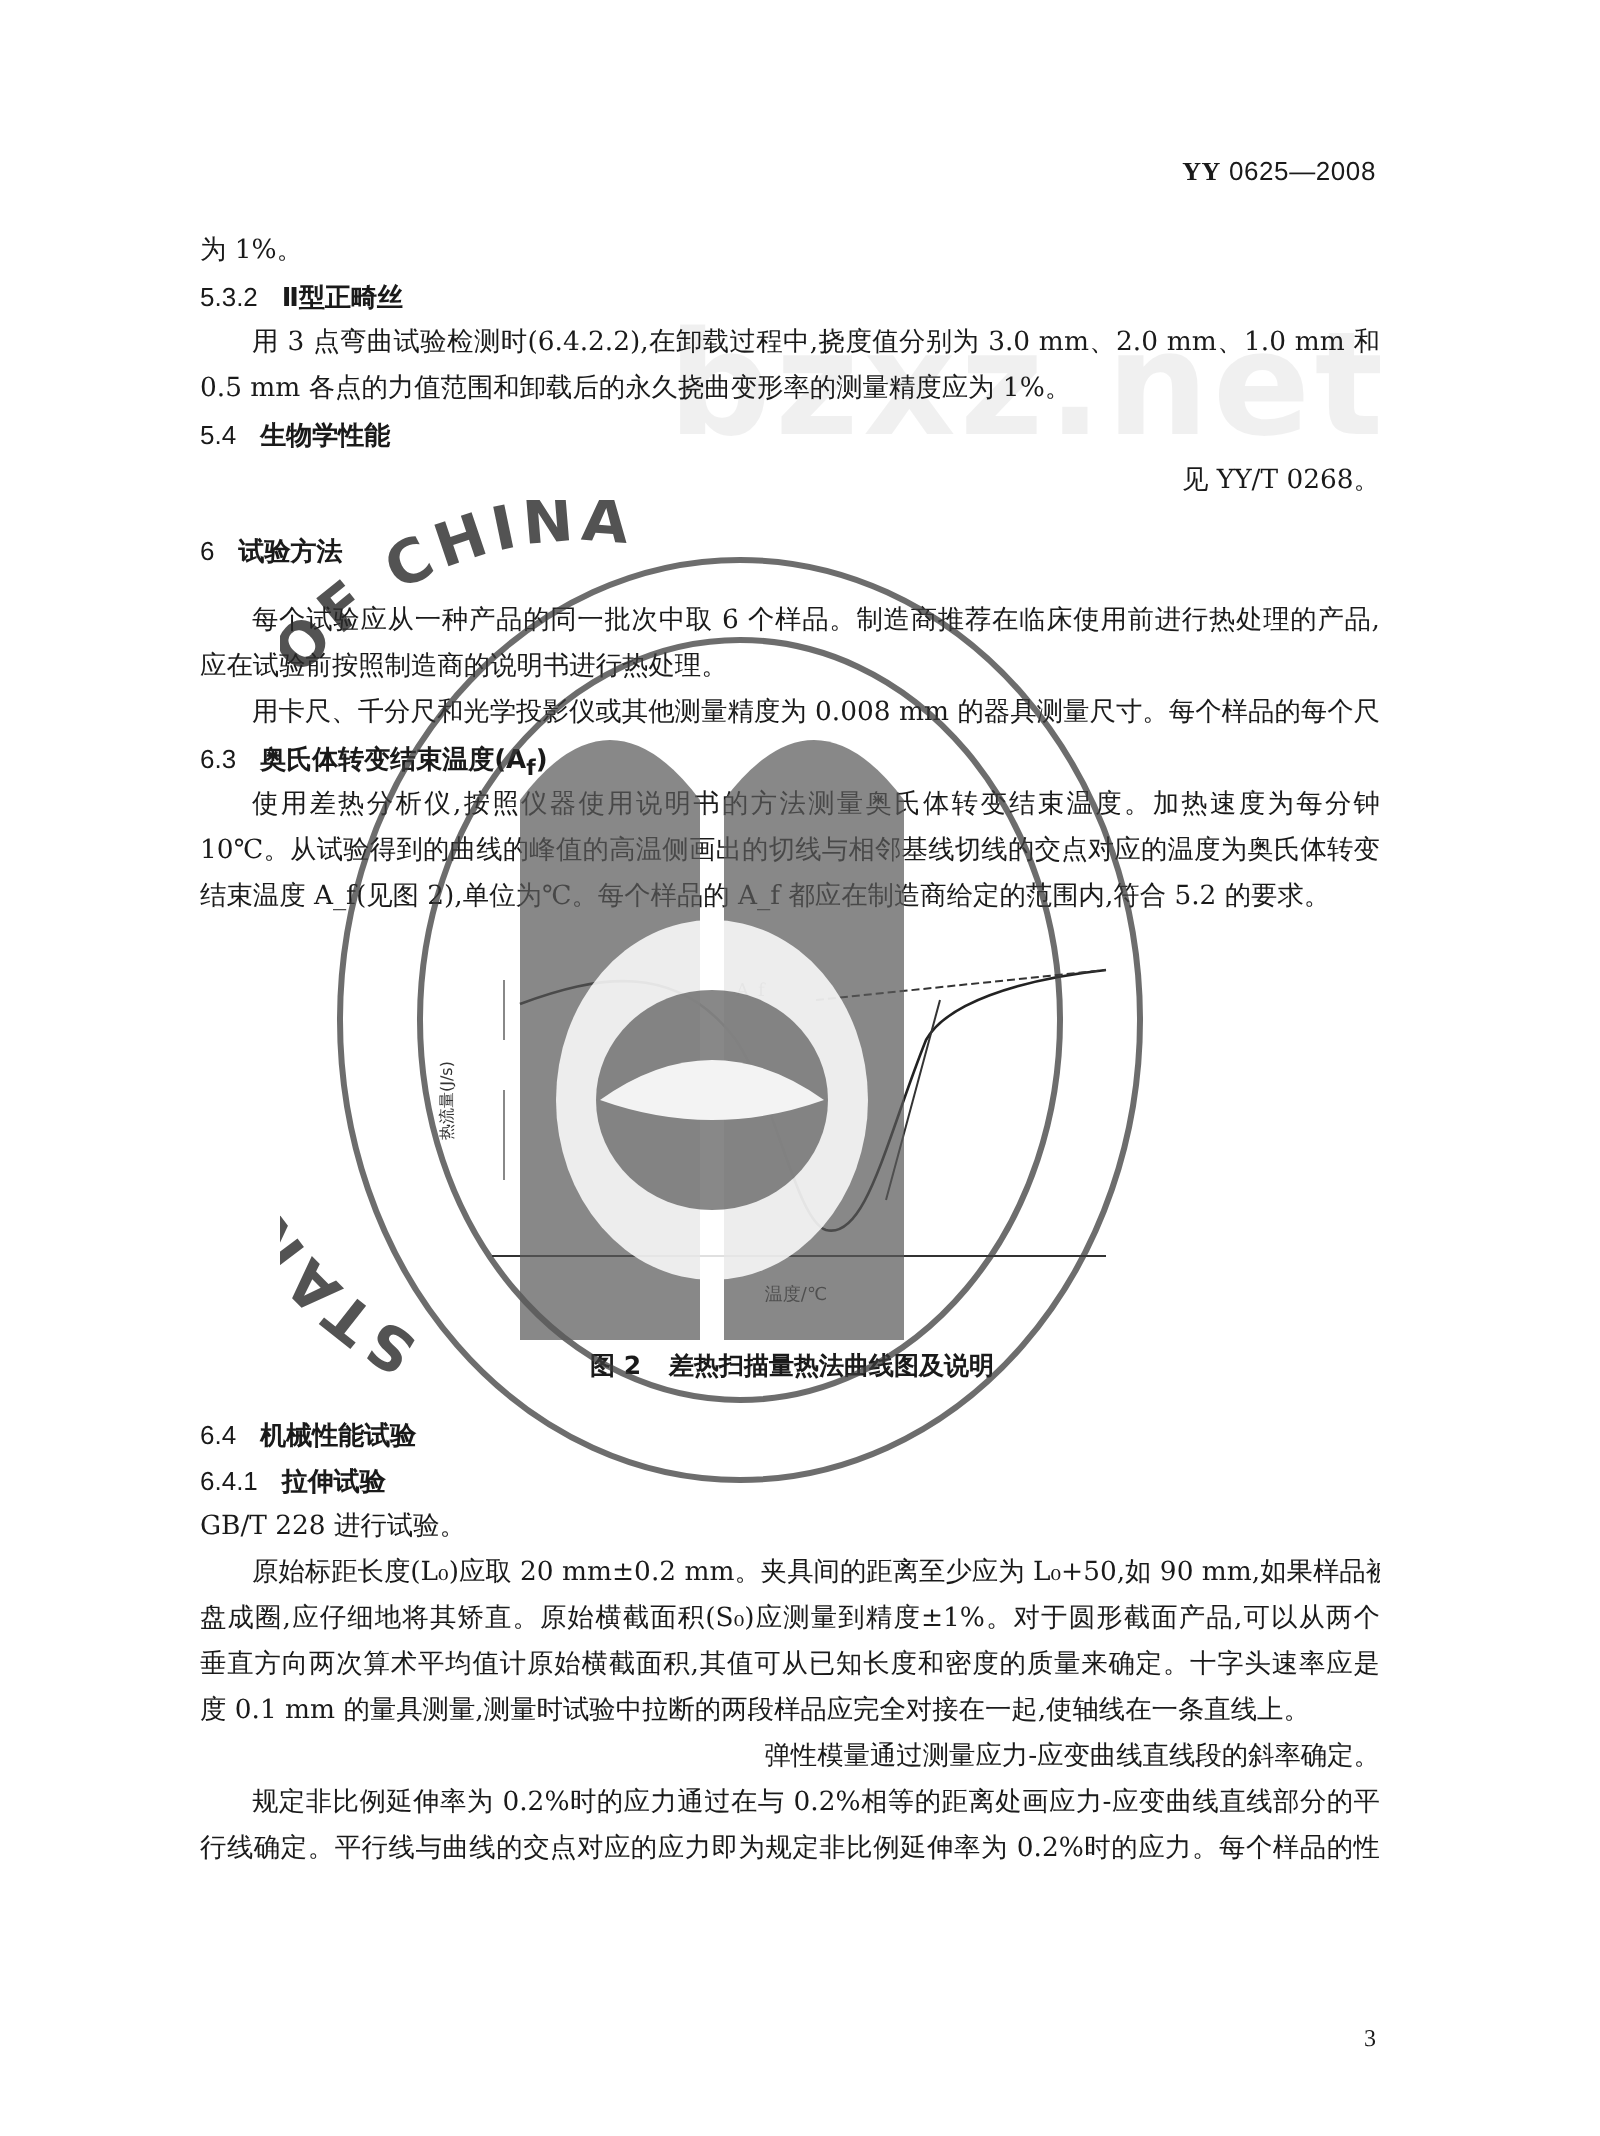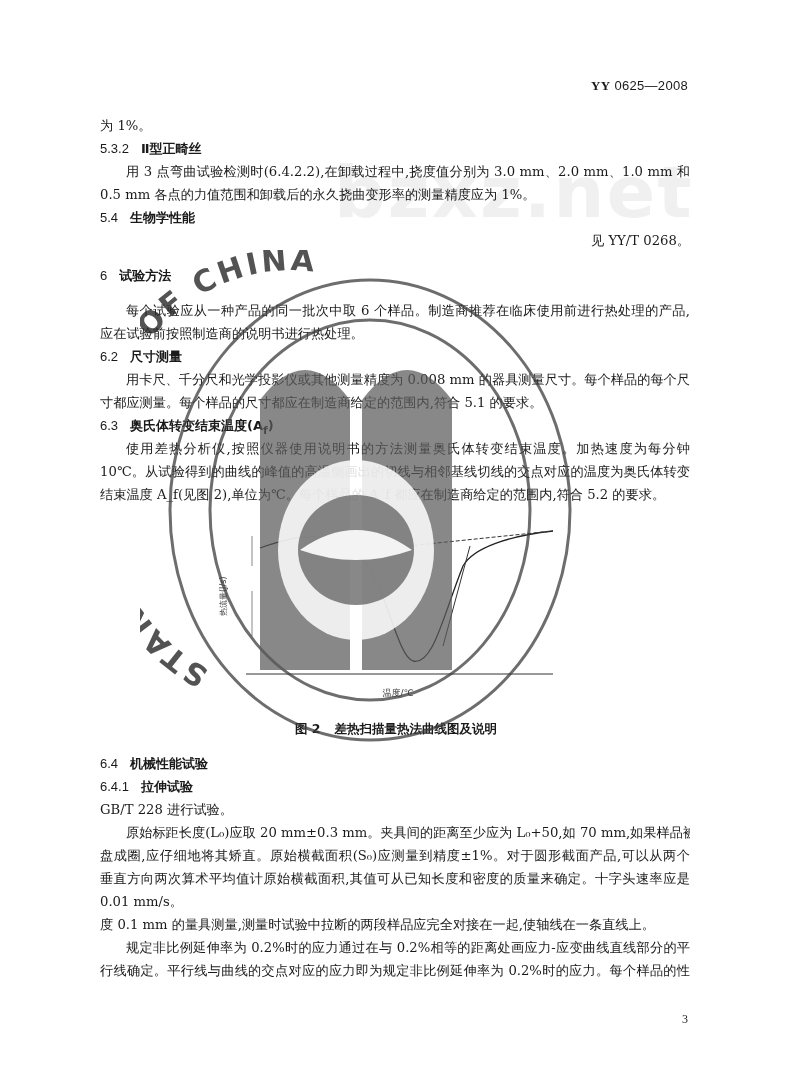--- a/index.html
+++ b/index.html
@@ -54,23 +54,21 @@
   <div class="line h"><span class="num">5.3.2</span><span>Ⅱ型正畸丝</span></div>
   <div class="line indent justify">用 3 点弯曲试验检测时(6.4.2.2),在卸载过程中,挠度值分别为 3.0 mm、2.0 mm、1.0 mm 和</div>
   <div class="line">0.5 mm 各点的力值范围和卸载后的永久挠曲变形率的测量精度应为 1%。</div>
   <div class="line h"><span class="num">5.4</span><span>生物学性能</span></div>
   <div class="line indent">见 YY/T 0268。</div>
   <div class="gap"></div>
   <div class="line h"><span class="num">6</span><span>试验方法</span></div>
   <div class="gap"></div>
   <div class="line indent justify">每个试验应从一种产品的同一批次中取 6 个样品。制造商推荐在临床使用前进行热处理的产品,</div>
   <div class="line">应在试验前按照制造商的说明书进行热处理。</div>
-  <div class="line h"><span class="num">6.2</span><span>尺寸测量</span></div>
   <div class="line indent justify">用卡尺、千分尺和光学投影仪或其他测量精度为 0.008 mm 的器具测量尺寸。每个样品的每个尺</div>
-  <div class="line">寸都应测量。每个样品的尺寸都应在制造商给定的范围内,符合 5.1 的要求。</div>
   <div class="line h"><span class="num">6.3</span><span>奥氏体转变结束温度(A</span><sub>f</sub><span>)</span></div>
   <div class="line indent justify">使用差热分析仪,按照仪器使用说明书的方法测量奥氏体转变结束温度。加热速度为每分钟</div>
   <div class="line justify">10℃。从试验得到的曲线的峰值的高温侧画出的切线与相邻基线切线的交点对应的温度为奥氏体转变</div>
   <div class="line">结束温度 A_f(见图 2),单位为℃。每个样品的 A_f 都应在制造商给定的范围内,符合 5.2 的要求。</div>
 
   <div class="figure">
     <svg class="fig-svg" width="360" height="200" viewBox="0 0 360 200">
       <line x1="38" y1="168" x2="345" y2="168" stroke="#333" stroke-width="1"></line>
       <line x1="44" y1="30" x2="44" y2="60" stroke="#888" stroke-width="1"></line>
       <line x1="44" y1="85" x2="44" y2="130" stroke="#888" stroke-width="1"></line>
@@ -83,25 +81,25 @@
     </svg>
   </div>
   <div class="fig-caption">
     <span class="fignum">图 2</span><span>差热扫描量热法曲线图及说明</span>
   </div>
 
   <div class="gap"></div>
   <div class="line h"><span class="num">6.4</span><span>机械性能试验</span></div>
   <div class="line h"><span class="num">6.4.1</span><span>拉伸试验</span></div>
   <div class="line">GB/T 228 进行试验。</div>
-  <div class="line indent justify">原始标距长度(L₀)应取 20 mm±0.3 mm。夹具间的距离至少应为 L₀+50,如 70 mm,如果样品被</div>
+  <div class="line indent justify">原始标距长度(L₀)应取 20 mm±0.2 mm。夹具间的距离至少应为 L₀+50,如 90 mm,如果样品被</div>
   <div class="line justify">盘成圈,应仔细地将其矫直。原始横截面积(S₀)应测量到精度±1%。对于圆形截面产品,可以从两个</div>
   <div class="line justify">垂直方向两次算术平均值计原始横截面积,其值可从已知长度和密度的质量来确定。十字头速率应是</div>
-  <div class="line">0.01 mm/s。</div>
   <div class="line">度 0.1 mm 的量具测量,测量时试验中拉断的两段样品应完全对接在一起,使轴线在一条直线上。</div>
+  <div class="line indent">弹性模量通过测量应力-应变曲线直线段的斜率确定。</div>
   <div class="line indent justify">规定非比例延伸率为 0.2%时的应力通过在与 0.2%相等的距离处画应力-应变曲线直线部分的平</div>
   <div class="line justify">行线确定。平行线与曲线的交点对应的应力即为规定非比例延伸率为 0.2%时的应力。每个样品的性</div>
 </div>
 
 <svg class="seal" width="440" height="500" viewBox="0 0 440 500">
   <defs>
     <path id="sealArc" d="M70,420 A180,200 0 0 1 230,40"></path>
   </defs>
   <ellipse cx="230" cy="260" rx="200" ry="230" fill="none" stroke="rgba(60,60,60,0.75)" stroke-width="3"></ellipse>
   <ellipse cx="230" cy="260" rx="160" ry="190" fill="none" stroke="rgba(60,60,60,0.75)" stroke-width="3"></ellipse>

